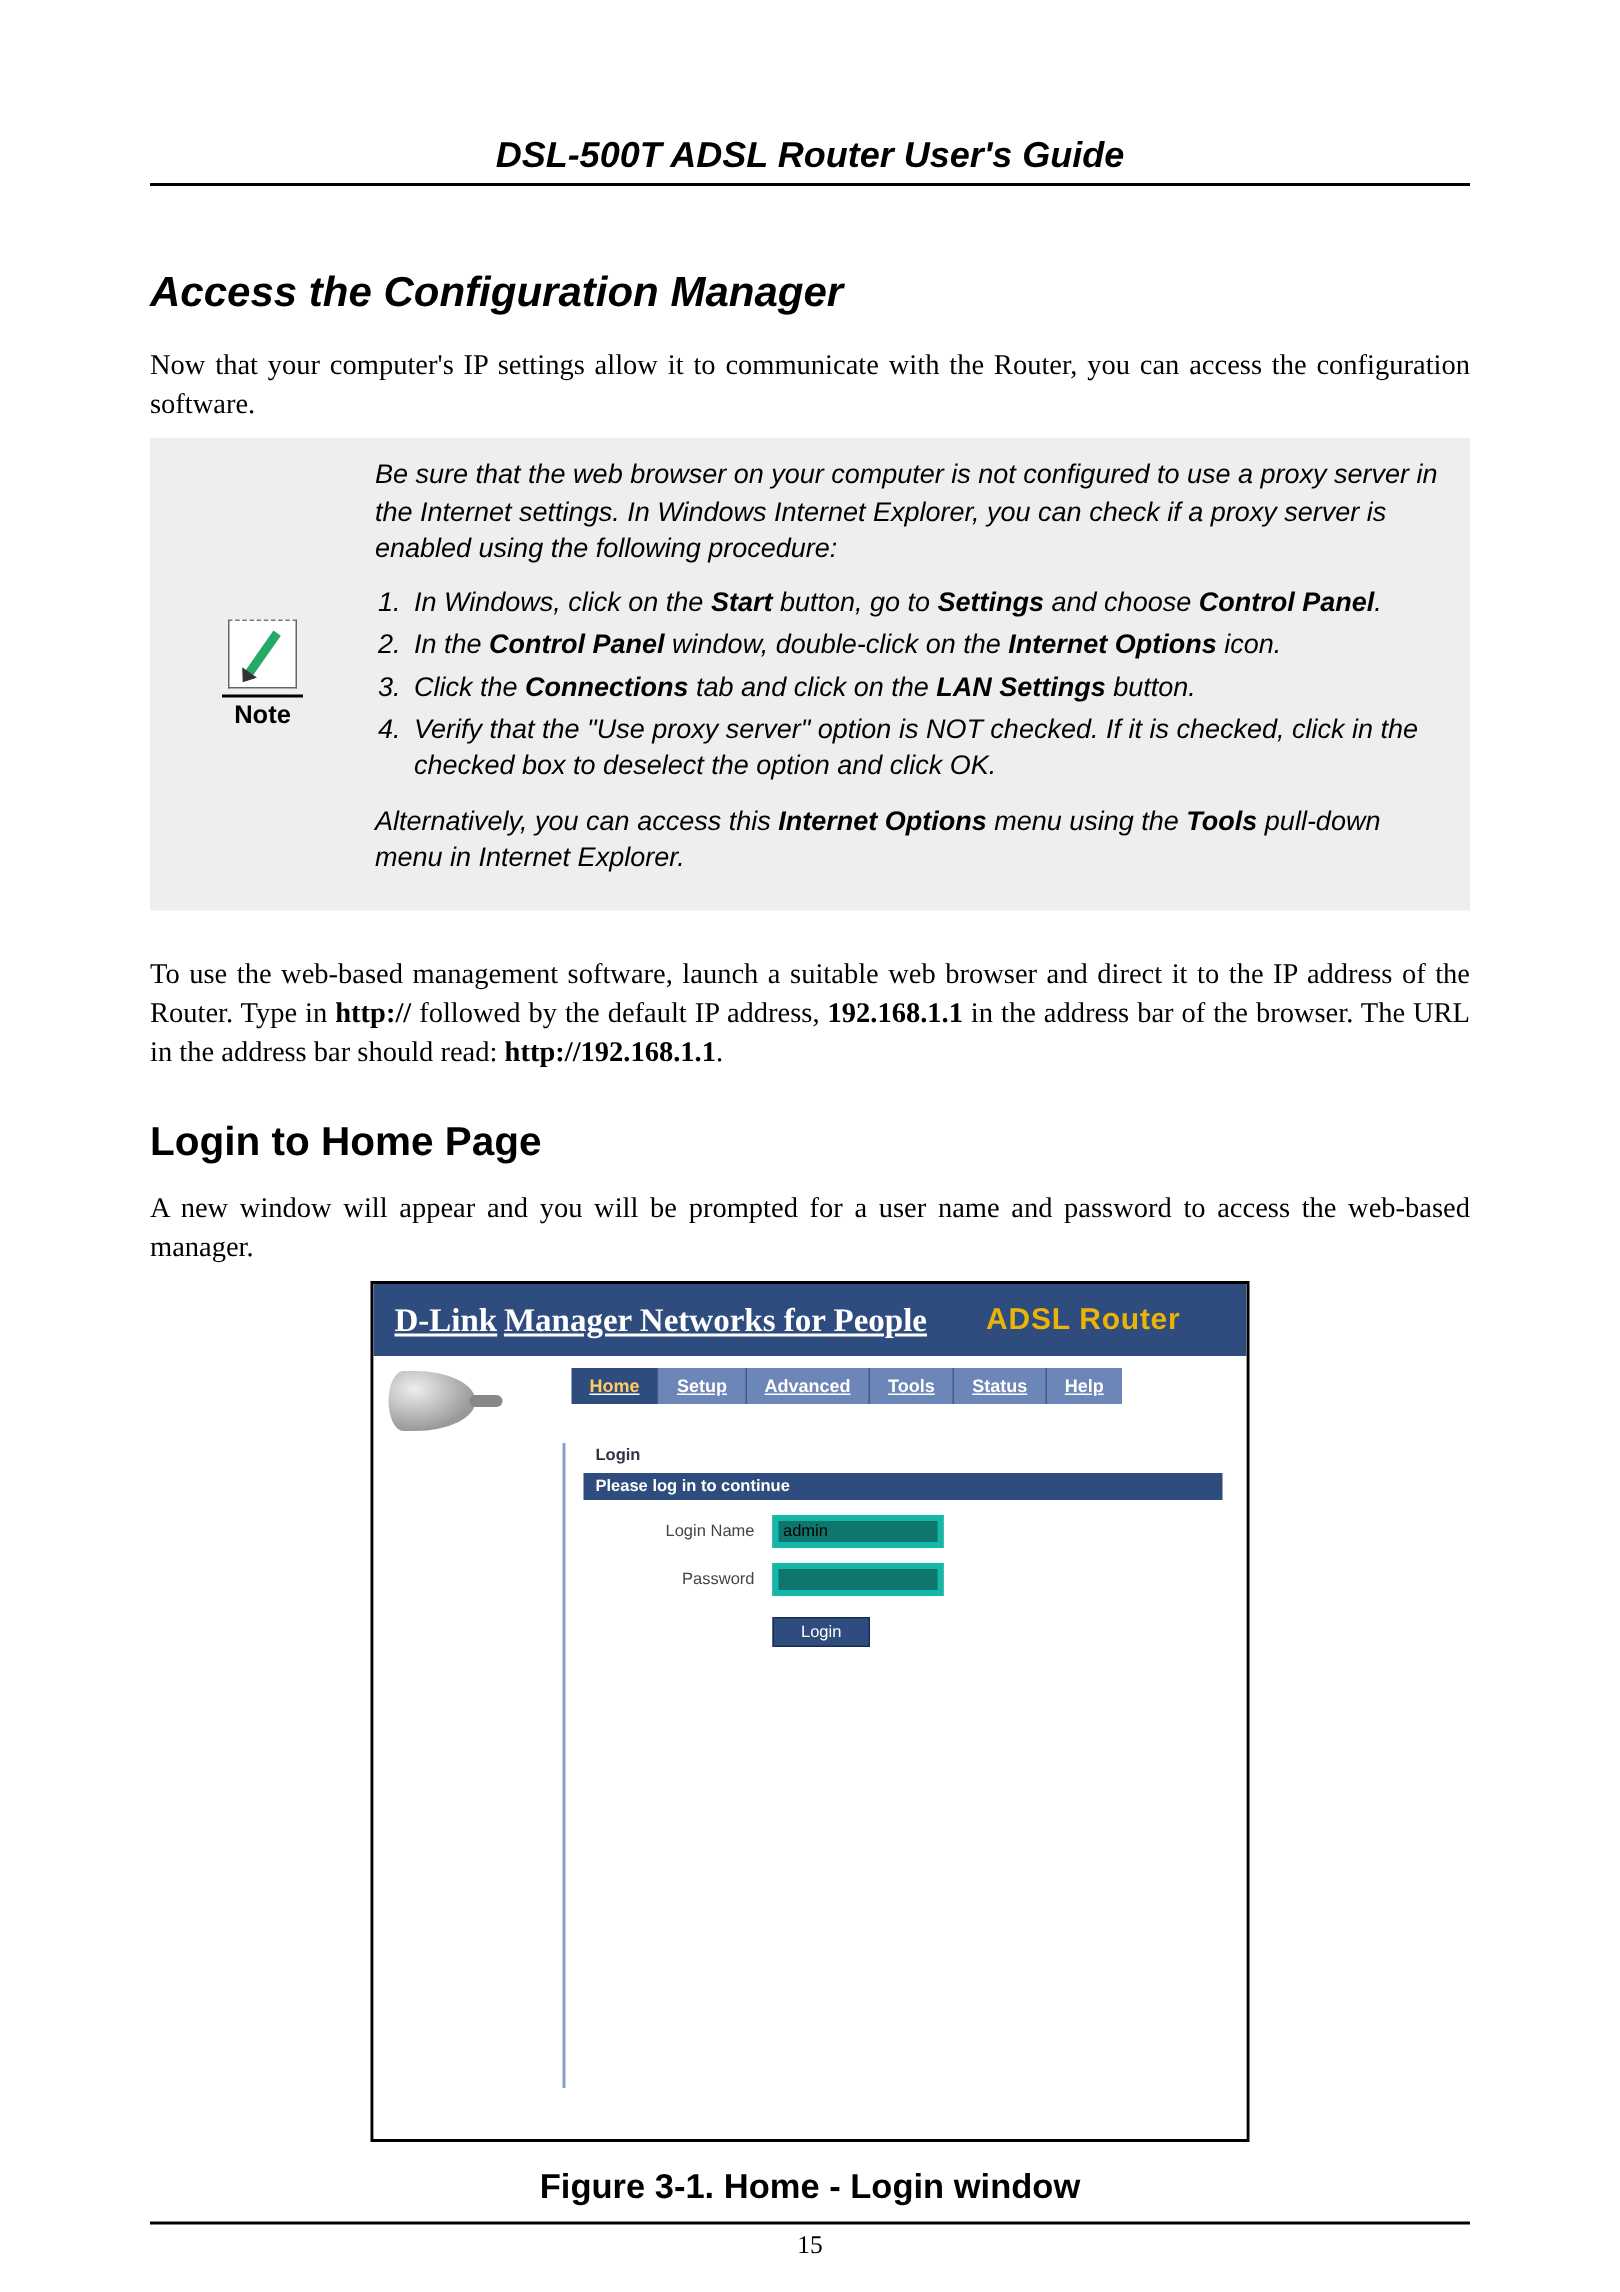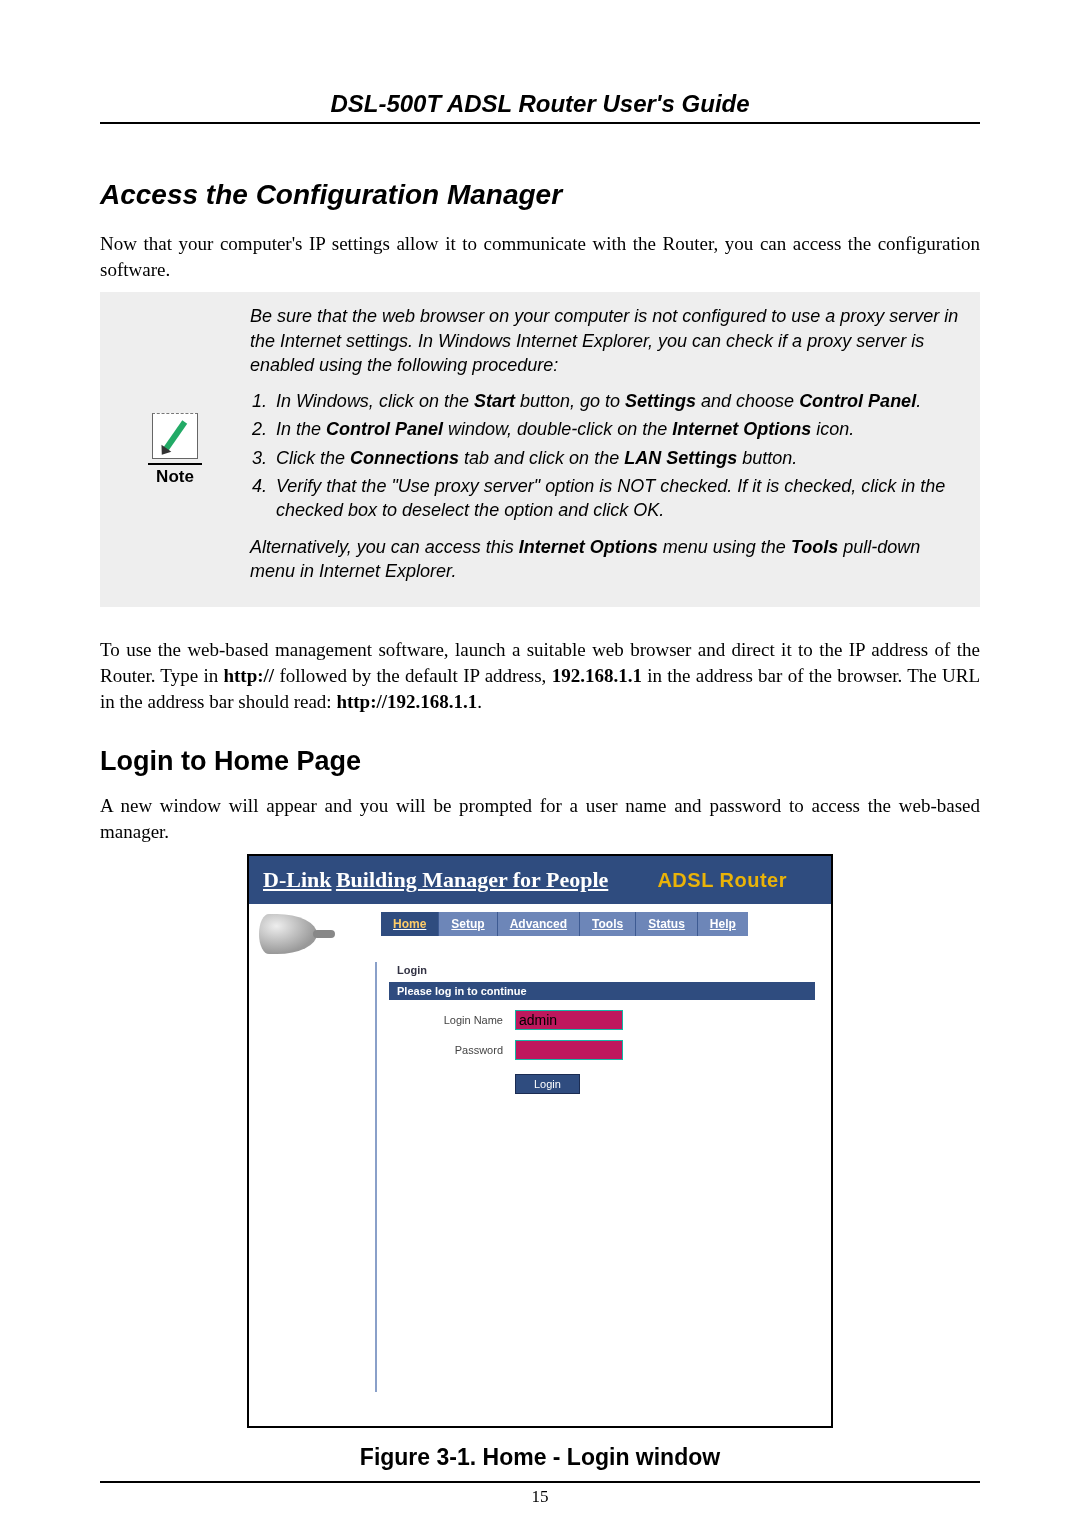--- a/index.html
+++ b/index.html
@@ -192,22 +192,22 @@
     color:#334; font-size:11px; font-weight:bold;
     margin: 28px 0 6px 18px;
   }
   .login-bar {
     background:#2f4c7f; color:#fff; font-size:11px; font-weight:bold;
     padding:3px 8px; margin: 0 16px 0 10px;
   }
   .form-row { display:flex; align-items:center; margin: 10px 0 0 40px; font-size:11px; color:#444;}
   .form-row label { width: 84px; text-align:right; margin-right:12px; }
   .form-row input {
-    font-size:14px; padding:1px 3px; width:100px;
-    border:1px solid #14b8a6; background:#be185d;
+    font-size:11px; padding:1px 3px; width:100px;
+    border:4px solid #14b8a6; background:#0f766e;
   }
   .login-btn {
     display:inline-block; margin: 14px 0 0 136px;
     background:#2f4c7f; color:#fff; font-size:11px;
     padding:3px 18px; border:1px solid #1b2c52;
   }
   .fig-caption {
     text-align:center;
     font-family: Arial, Helvetica, sans-serif;
     font-weight:bold;
@@ -265,21 +265,21 @@
 
   <h2 class="subsection">Login to Home Page</h2>
 
   <p class="body-text">A new window will appear and you will be prompted for a user name and password to access the web-based manager.</p>
 
   <div class="shot-wrap">
     <div class="shot">
       <div class="shot-top">
         <div>
           <span class="brand">D-Link</span>
-          <span class="brand tag">Building Manager for People</span>
+          <span class="brand tag">Manager Networks for People</span>
         </div>
         <div class="router-title">ADSL Router</div>
       </div>
       <div class="shot-body">
         <div class="shot-side">
           <div class="plug"></div>
           <div class="side-divider"></div>
         </div>
         <div class="shot-main">
           <div class="tabs">

